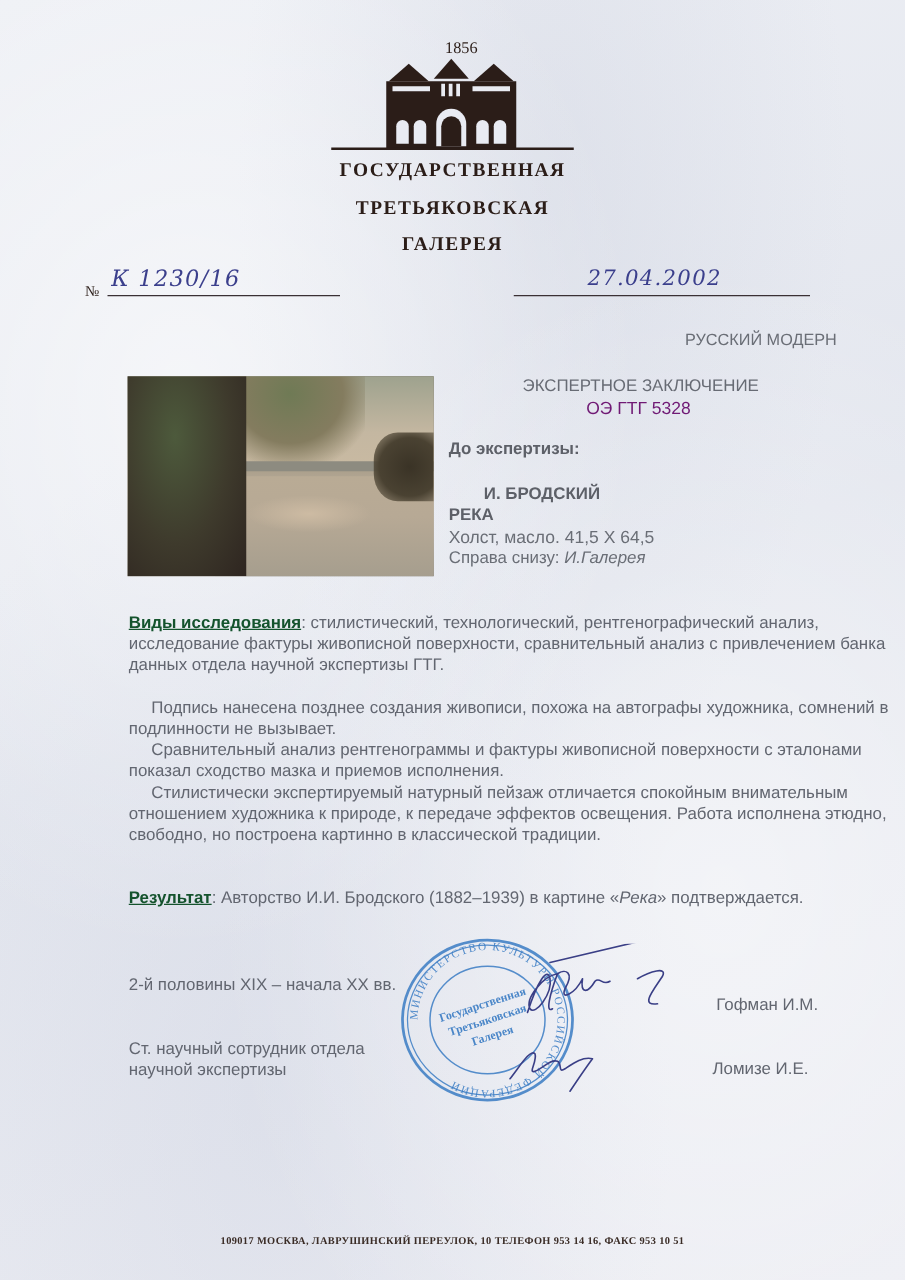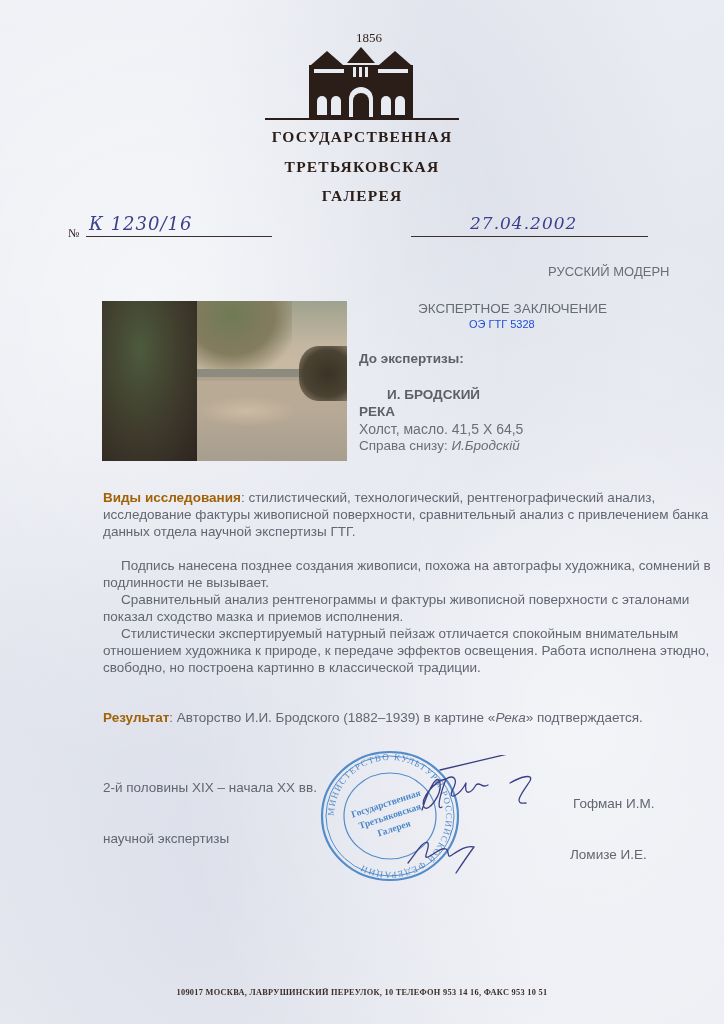--- a/index.html
+++ b/index.html
@@ -54,32 +54,32 @@
       background: #8d8b80; }
     .painting .right-trees { position: absolute; right: 0; top: 45px; width: 48px; height: 55px;
       background: radial-gradient(ellipse at 60% 50%, #3a3326 0%, #4a4232 60%, rgba(90,80,60,0.3) 100%); border-radius: 40% 0 0 40%; }
     .painting .water { position: absolute; left: 70px; top: 80px; width: 175px; height: 80px;
       background: linear-gradient(180deg, #b9ab95 0%, #b7a995 40%, #a69e8e 100%); }
     .painting .reflect { position: absolute; left: 95px; top: 95px; width: 100px; height: 30px;
       background: radial-gradient(ellipse, #cdbba3 0%, rgba(200,185,160,0) 70%); }
 
     
     .concl-title { left: 418px; top: 301px; font-size: 13.5px; color: #676b74; }
-    .concl-code { left: 469px; top: 318px; font-size: 11px; color: #1d4ed8; }
+    .concl-code { left: 469px; top: 318px; font-size: 14px; color: #701a75; }
 
     .before-label { left: 359px; top: 351px; font-size: 13.5px; font-weight: bold; color: #5d6068; }
     .artist { left: 359px; top: 387px; font-size: 13.5px; font-weight: bold; color: #5d6068; padding-left: 28px; }
     .title { left: 359px; top: 404px; font-size: 13.5px; font-weight: bold; color: #5d6068; }
     .medium { left: 359px; top: 421px; font-size: 14px; color: #6a6e76; }
     .sig-line { left: 359px; top: 438px; font-size: 13.5px; color: #6a6e76; }
     .sig-line .it { font-style: italic; }
 
     
     .para { left: 103px; width: 610px; font-size: 13.5px; line-height: 17px; color: #626670; }
-    .para b { color: #a16207; }
+    .para b { color: #14532d; text-decoration: underline; }
     .p1 { top: 489px; }
     .p2 { top: 557px; }
     .p3 { top: 591px; }
     .p4 { top: 625px; }
     .p5 { top: 709px; }
     .indent { display: inline-block; width: 18px; }
 
     
     .role { left: 103px; font-size: 13.5px; line-height: 17px; color: #626670; width: 260px; }
     .role1 { top: 779px; }
@@ -148,34 +148,35 @@
   <div class="trees-left"></div>
 </div>
 
 <div class="abs concl-title">ЭКСПЕРТНОЕ ЗАКЛЮЧЕНИЕ</div>
 <div class="abs concl-code">ОЭ ГТГ 5328</div>
 
 <div class="abs before-label">До экспертизы:</div>
 <div class="abs artist">И. БРОДСКИЙ</div>
 <div class="abs title">РЕКА</div>
 <div class="abs medium">Холст, масло.  41,5 Х 64,5</div>
-<div class="abs sig-line"><span>Справа снизу: </span><span class="it">И.Бродскiй</span></div>
+<div class="abs sig-line"><span>Справа снизу: </span><span class="it">И.Галерея</span></div>
 
 <div class="abs para p1"><b>Виды исследования</b><span>: стилистический, технологический, рентгенографический анализ, исследование фактуры живописной поверхности, сравнительный анализ с привлечением банка данных отдела научной экспертизы ГТГ.</span></div>
 <div class="abs para p2"><span class="indent"></span><span>Подпись нанесена позднее создания живописи, похожа на автографы художника, сомнений в подлинности не вызывает.</span></div>
 <div class="abs para p3"><span class="indent"></span><span>Сравнительный  анализ рентгенограммы и фактуры живописной поверхности с эталонами показал сходство мазка и приемов исполнения.</span></div>
 <div class="abs para p4"><span class="indent"></span><span>Стилистически экспертируемый натурный пейзаж отличается спокойным внимательным отношением художника к природе, к передаче эффектов освещения. Работа исполнена этюдно, свободно, но построена картинно в классической традиции.</span></div>
 <div class="abs para p5" style="width:560px;"><b>Результат</b><span>:  Авторство И.И. Бродского (1882–1939) в картине  «</span><i>Река</i><span>» подтверждается.</span></div>
 
 <div class="abs role role1">
   <div>2-й половины XIX – начала XX вв.</div>
 </div>
 <div class="abs name name1">Гофман И.М.</div>
 
 <div class="abs role role2">
+  <div>Ст. научный сотрудник отдела</div>
   <div>научной экспертизы</div>
 </div>
 <div class="abs name name2">Ломизе И.Е.</div>
 
 <svg class="abs stamp" viewBox="0 0 142 136">
   <defs>
     <path id="stampArc" d="M71,68 m-56,0 a56,56 0 1,1 112,0 a56,56 0 1,1 -112,0"></path>
   </defs>
   <g fill="none" stroke="#3a7cc4" opacity="0.85">
     <ellipse cx="71" cy="68" rx="68" ry="64" stroke-width="2.2"></ellipse>

